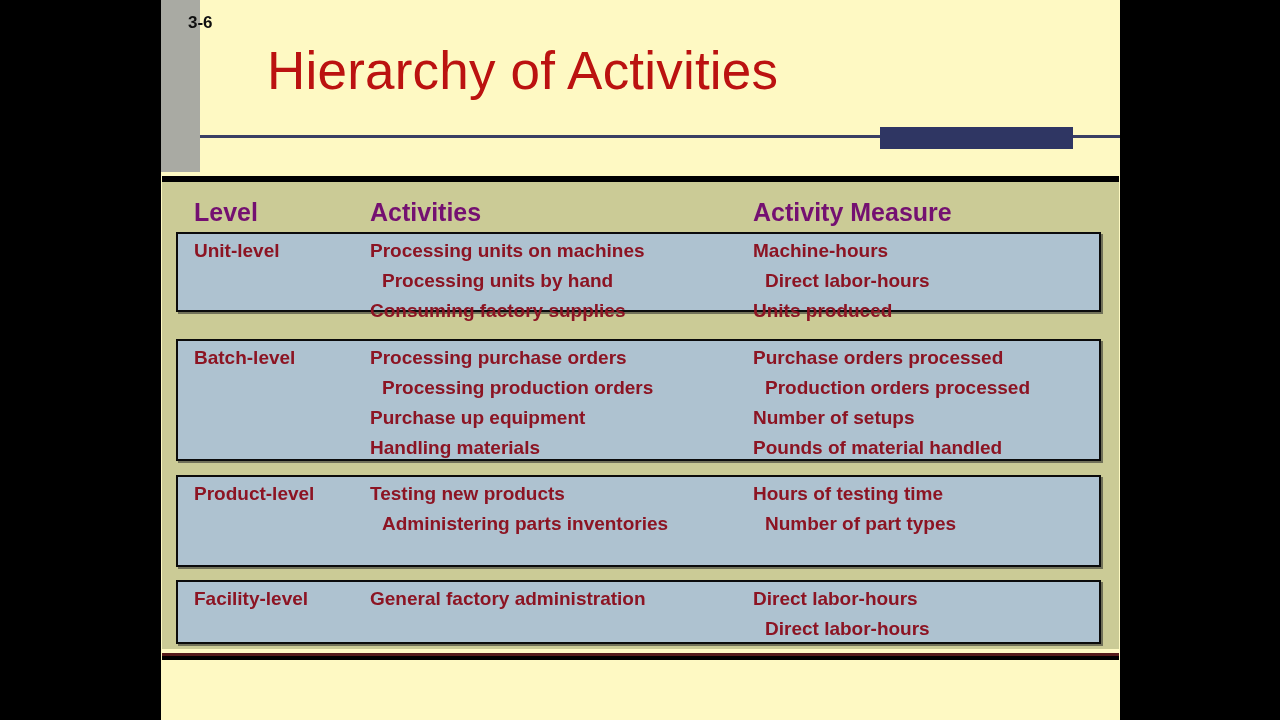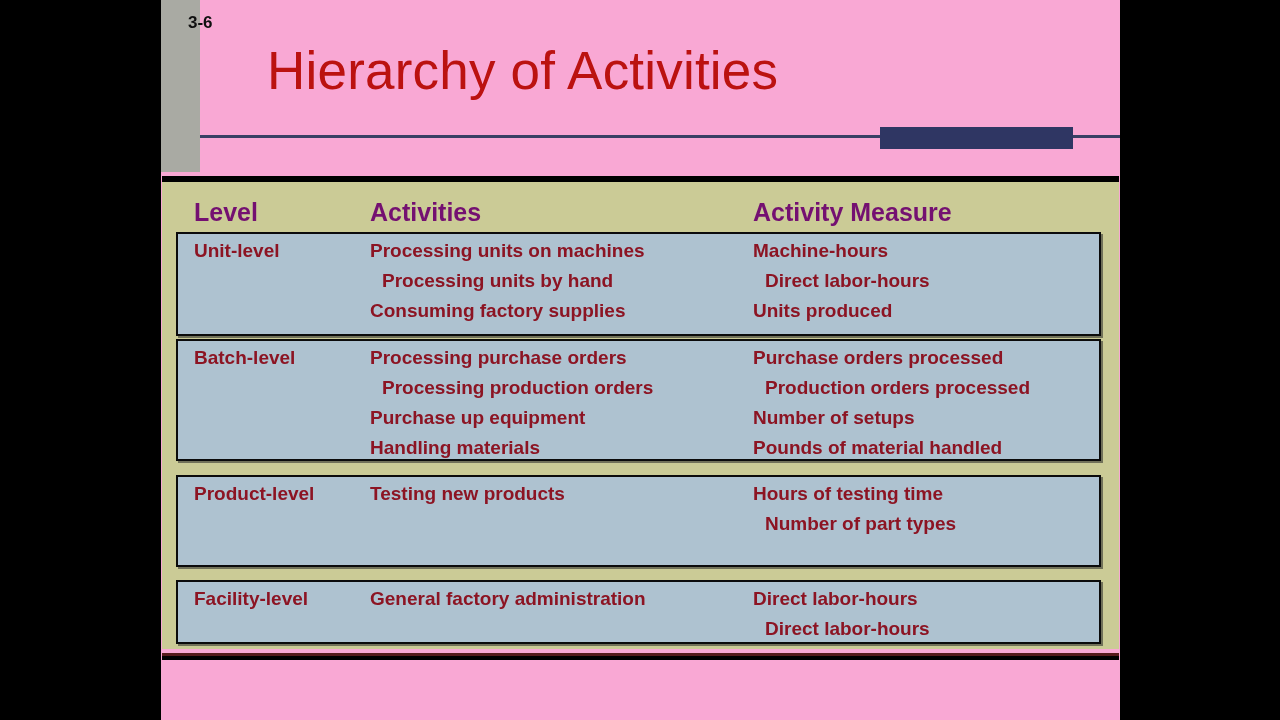--- a/index.html
+++ b/index.html
@@ -20,21 +20,21 @@
     background: #000000;
   }
 
   
   #slide {
     position: absolute;
     left: 161px;
     top: 0px;
     width: 959px;
     height: 720px;
-    background: #f9a8d4;
+    background: #fef9c3;
     overflow: hidden;
   }
 
   
   #header-band {
     position: absolute;
     left: 0px;
     top: 0px;
     width: 39px;
     height: 172px;
@@ -157,21 +157,21 @@
   .block .col-act     { left: 192px; }
   .block .col-measure { left: 575px; }
 
   
   .r0 { top: 6px;  }
   .r1 { top: 36px; margin-left: 12px; }
   .r2 { top: 66px; }
   .r3 { top: 96px; }
 
   
-  #block-unit     { top: 50px;  height: 104px;  }
+  #block-unit     { top: 50px;  height: 80px;  }
   #block-batch    { top: 157px; height: 122px; }
   #block-product  { top: 293px; height: 92px;  }
   #block-facility { top: 398px; height: 64px;  }
 </style>
 </head>
 <body>
 
 <div id="screen">
 
   <div id="slide">
@@ -221,20 +221,21 @@
         <div class="cell col-act r3">Handling materials</div>
         <div class="cell col-measure r3">Pounds of material handled</div>
       </div>
 
       <div class="block" id="block-product">
         <div class="cell col-level r0">Product-level</div>
 
         <div class="cell col-act r0">Testing new products</div>
         <div class="cell col-measure r0">Hours of testing time</div>
 
+        <div class="cell col-act r1">Administering parts inventories</div>
         <div class="cell col-measure r1">Number of part types</div>
 
       </div>
 
       <div class="block" id="block-facility">
         <div class="cell col-level r0">Facility-level</div>
 
         <div class="cell col-act r0">General factory administration</div>
         <div class="cell col-measure r0">Direct labor-hours</div>
 

